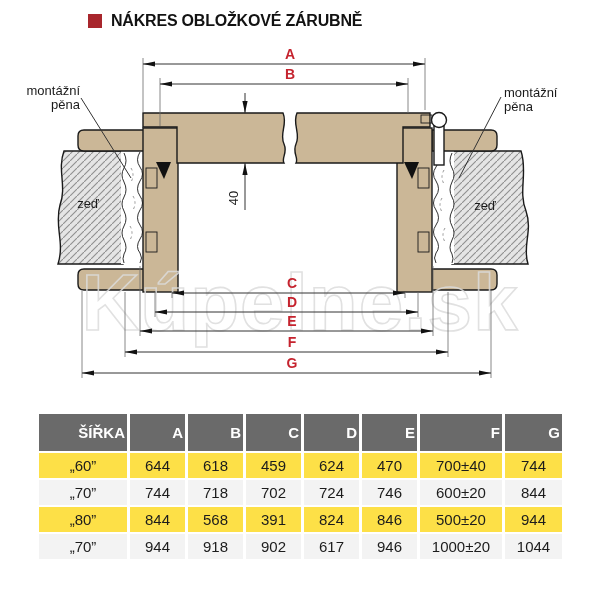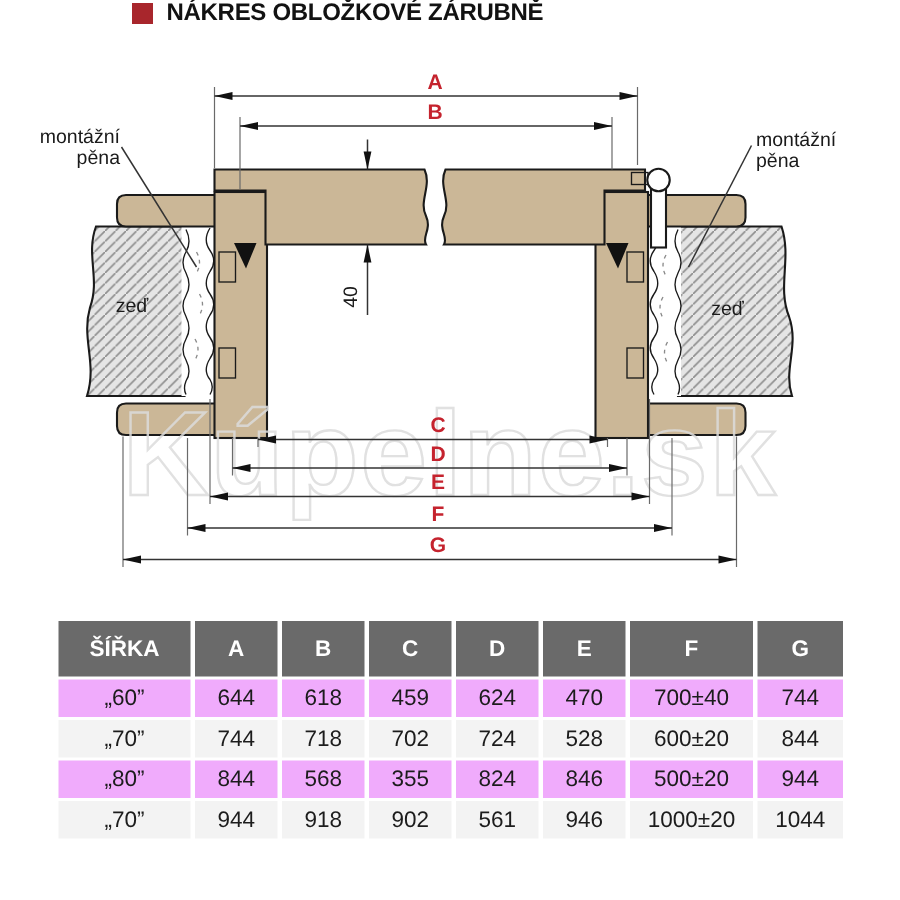--- a/index.html
+++ b/index.html
@@ -1,21 +1,21 @@
 <!DOCTYPE html>
 <html><head>
 <meta charset="utf-8">
 <style>
   html,body{margin:0;padding:0;}
   body{
     width:600px;height:600px;position:relative;background:#ffffff;
     font-family:"Liberation Sans", sans-serif;overflow:hidden;
   }
   .title-bar{
-    position:absolute;left:88px;top:0;display:flex;align-items:center;gap:9px;
+    position:absolute;left:88px;top:12px;display:flex;align-items:center;gap:9px;
   }
   .title-bullet{width:14px;height:14px;background:#a8262c;}
   .title-text{
     font-size:16px;font-weight:700;color:#121212;letter-spacing:-0.2px;
   }
   svg{position:absolute;left:0;top:0;}
   text{font-family:"Liberation Sans", sans-serif;}
   .lbl{font-size:13px;fill:#1a1a1a;}
   .dimletter{font-size:14px;font-weight:700;fill:#c5232e;}
   .wm{font-size:80px;font-weight:700;fill:none;stroke:#dcdcdc;stroke-width:1.6px;opacity:.85;letter-spacing:1px;}
@@ -23,24 +23,24 @@
   .extline{stroke:#6a6a6a;stroke-width:0.8;}
   .arrow{fill:#111;}
   .outl{stroke:#1a1a1a;stroke-width:1.4;}
   .thin{stroke:#1a1a1a;stroke-width:0.9;fill:none;}
   table.dim-table{
     position:absolute;left:36px;top:412px;border-collapse:separate;border-spacing:3px 2px;
     table-layout:fixed;
   }
   table.dim-table th{
     background:#6a6a6a;color:#ffffff;font-weight:700;font-size:15px;height:37px;
-    text-align:center;padding:0 2px;
+    text-align:right;padding:0 2px;
   }
   table.dim-table td{
-    background:#f0abfc;color:#1c1c1c;font-size:15px;height:25px;text-align:center;padding:0 2px;
+    background:#fde047;color:#1c1c1c;font-size:15px;height:25px;text-align:center;padding:0 2px;
   }
   table.dim-table tr:nth-child(even) td{background:#f3f3f3;}
   .c0{width:88px}.c1{width:55px}.c2{width:55px}.c3{width:55px}.c4{width:55px}.c5{width:55px}.c6{width:82px}.c7{width:57px}
 </style>
 </head>
 <body>
 
 <div class="title-bar">
   <div class="title-bullet"></div>
   <div class="title-text">NÁKRES OBLOŽKOVÉ ZÁRUBNĚ</div>
@@ -192,38 +192,38 @@
       <td>470</td>
       <td>700±40</td>
       <td>744</td>
     </tr>
     <tr>
       <td>„70”</td>
       <td>744</td>
       <td>718</td>
       <td>702</td>
       <td>724</td>
-      <td>528</td>
+      <td>746</td>
       <td>600±20</td>
       <td>844</td>
     </tr>
     <tr>
       <td>„80”</td>
       <td>844</td>
       <td>568</td>
-      <td>355</td>
+      <td>391</td>
       <td>824</td>
       <td>846</td>
       <td>500±20</td>
       <td>944</td>
     </tr>
     <tr>
       <td>„70”</td>
       <td>944</td>
       <td>918</td>
       <td>902</td>
-      <td>561</td>
+      <td>617</td>
       <td>946</td>
       <td>1000±20</td>
       <td>1044</td>
     </tr>
   </tbody>
 </table>
 
 </body></html>

